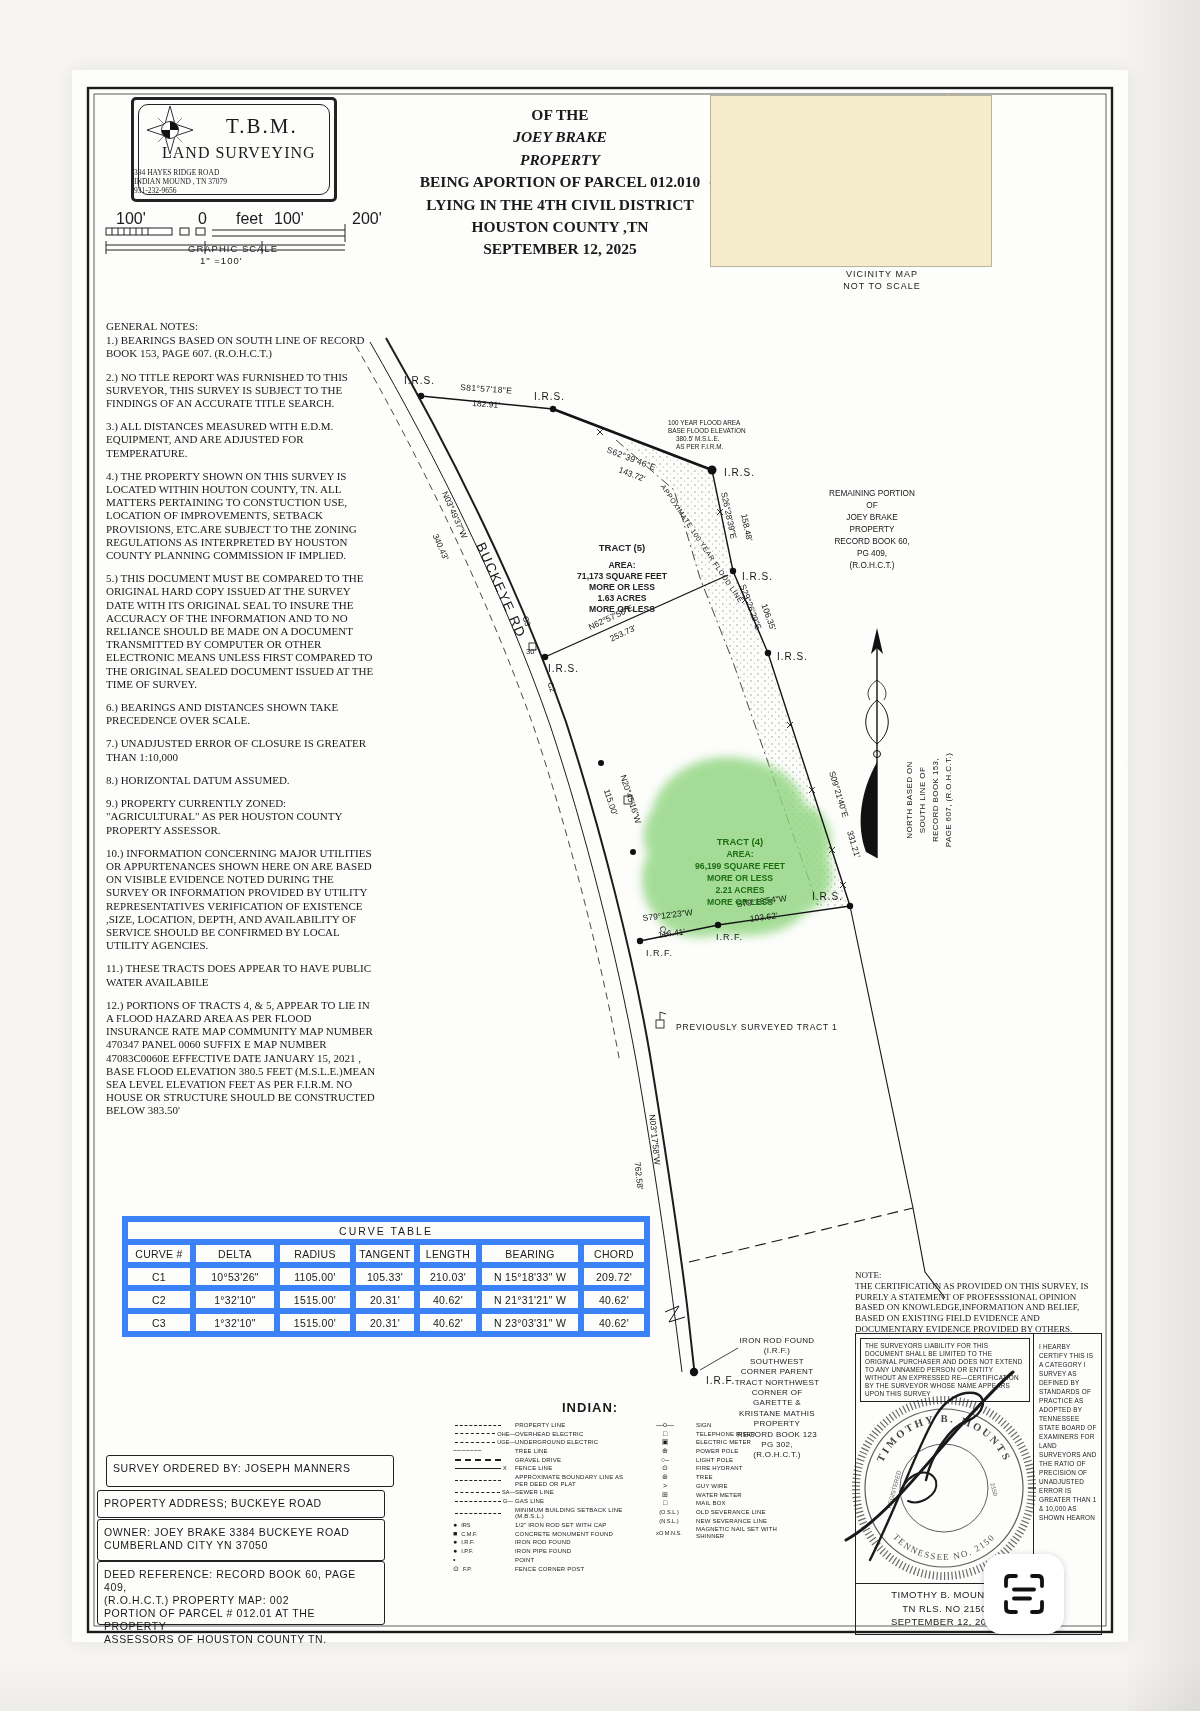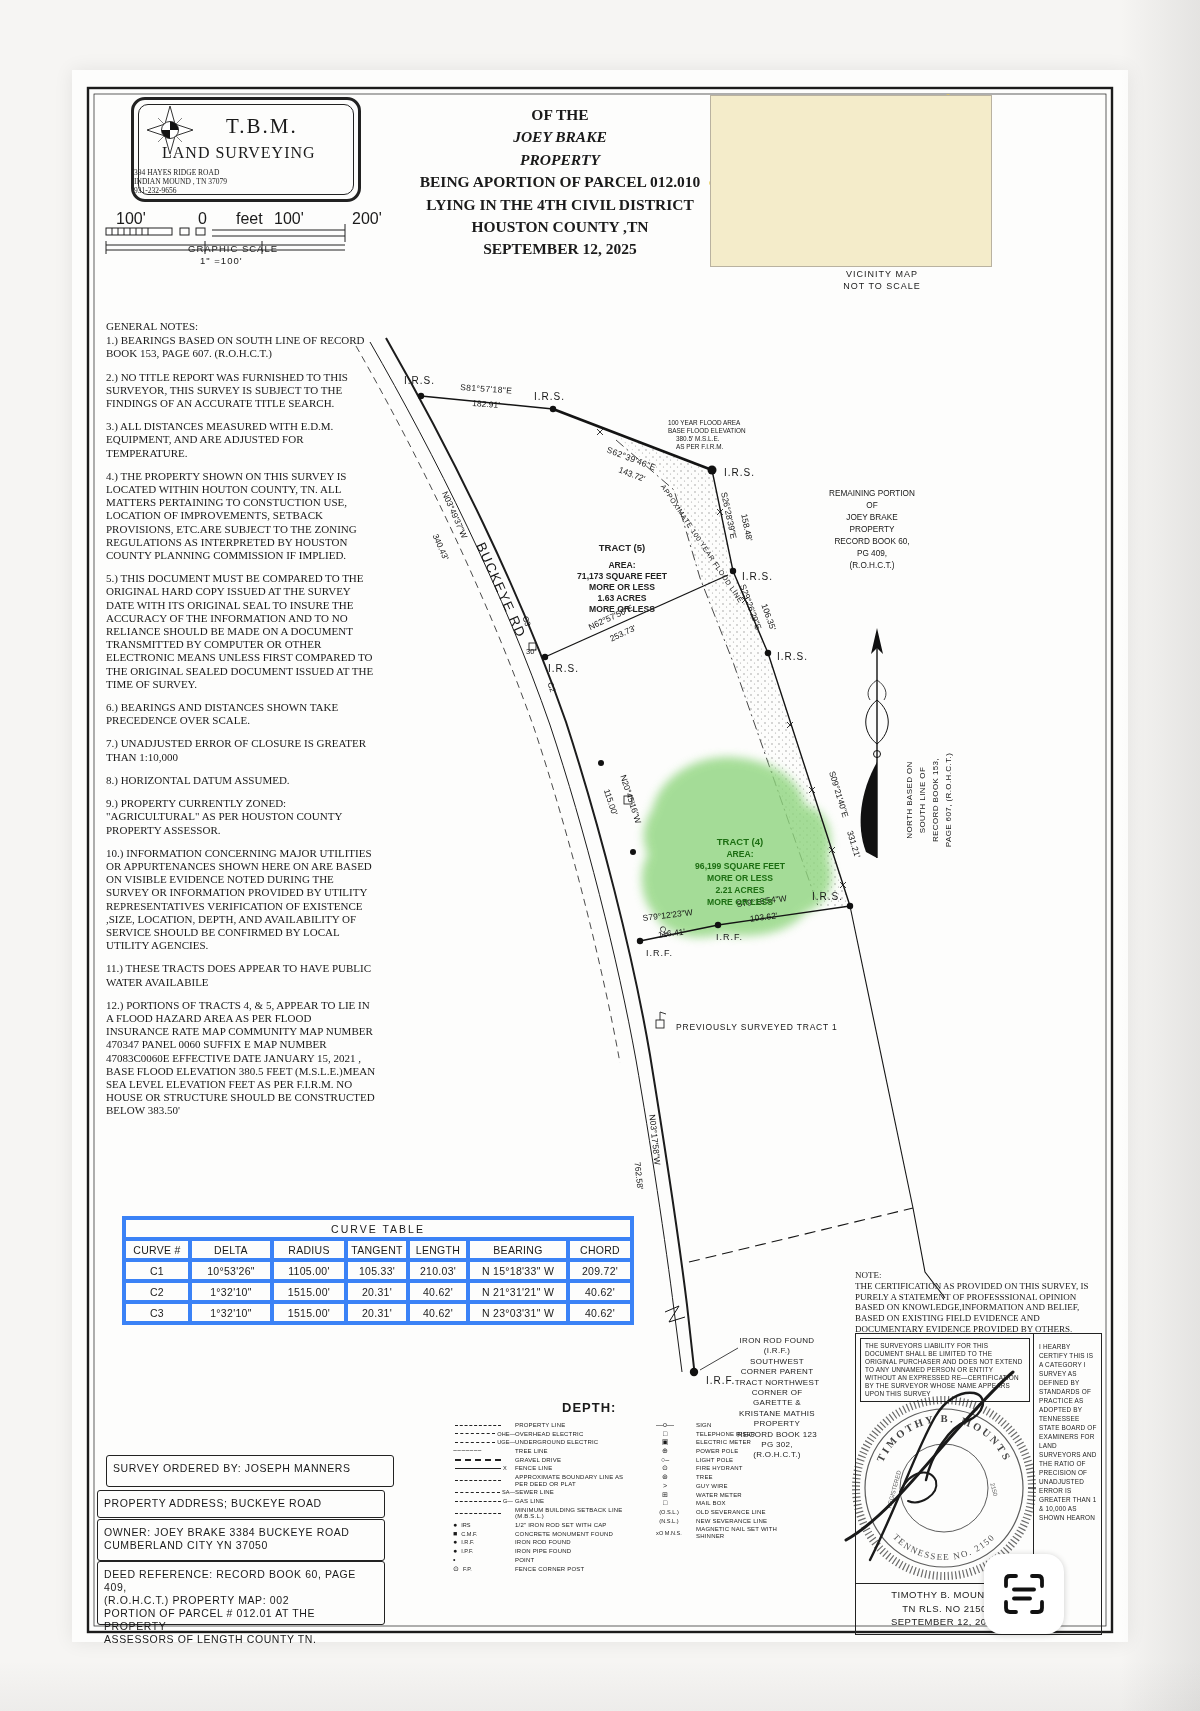--- a/index.html
+++ b/index.html
@@ -8,21 +8,21 @@
   .sheet{position:absolute;left:72px;top:70px;width:1056px;height:1572px;background:#fdfdfc;
          box-shadow:0 0 18px rgba(0,0,0,.08);}
   .shade-r{position:absolute;right:0;top:0;width:80px;height:100%;
            background:linear-gradient(to left,rgba(70,70,70,.10),rgba(0,0,0,0));pointer-events:none;z-index:9;}
   .shade-b{position:absolute;left:0;bottom:0;width:100%;height:50px;
            background:linear-gradient(to top,rgba(70,70,70,.05),rgba(0,0,0,0));pointer-events:none;z-index:9;}
   svg.draw{position:absolute;left:0;top:0;z-index:2;}
   .abs{position:absolute;z-index:3;}
 
   
-  .logo-box{left:131px;top:97px;width:200px;height:99px;border:3px solid #222;border-radius:14px;padding-left:24px;}
+  .logo-box{left:131px;top:97px;width:200px;height:99px;border:3px solid #222;border-radius:5px;}
   .logo-inner{position:absolute;left:4px;top:4px;right:4px;bottom:4px;border:1px solid #222;border-radius:10px;}
   .logo-name{position:absolute;left:92px;top:14px;font-family:"Liberation Serif",serif;font-size:21px;letter-spacing:2px;}
   .logo-line2{position:absolute;left:28px;top:44px;font-family:"Liberation Serif",serif;font-size:16px;letter-spacing:1px;}
   .logo-addr{position:absolute;left:0;top:68px;width:100%;text-align:left;font-family:"Liberation Serif",serif;
              font-size:7.5px;line-height:9px;}
 
   
   .scale-labels{left:114px;top:210px;width:260px;height:14px;font-size:16px;}
   .scale-labels span{position:absolute;top:0;}
   .sc0{left:2px;} .sc1{left:84px;} .sc2{left:122px;} .sc3{left:160px;} .sc4{left:238px;}
@@ -38,21 +38,21 @@
   .vicinity{left:710px;top:95px;width:280px;height:170px;background:#f4ecca;border:1px solid #b9b2a0;overflow:hidden;}
   .vic-cap{left:822px;top:268px;width:120px;text-align:center;font-size:9px;letter-spacing:1px;line-height:12px;}
 
   
   .notes{left:106px;top:320px;width:270px;font-family:"Liberation Serif",serif;font-size:11px;line-height:13.2px;}
   .notes p{margin:0 0 10px 0;}
   .notes .nh{margin-bottom:1px;}
 
   
   .ctable{left:122px;top:1216px;border-collapse:collapse;font-size:10.5px;letter-spacing:.3px;}
-  .ctable td,.ctable th{border:4px solid #3b82f6;text-align:center;padding:1px 2px;height:15px;font-weight:normal;}
+  .ctable td,.ctable th{border:6px solid #3b82f6;text-align:center;padding:1px 2px;height:15px;font-weight:normal;}
   .ct-title{letter-spacing:2px;}
   .cw0{width:58px;} .cw1{width:74px;} .cw2{width:66px;} .cw3{width:54px;} .cw4{width:52px;} .cw5{width:92px;} .cw6{width:56px;}
 
   
   .ibox{left:97px;width:274px;border:1.3px solid #222;border-radius:3px;background:#fdfdfc;
         font-size:10.5px;letter-spacing:.6px;padding:6px 6px;line-height:13px;}
   .ib1{top:1455px;height:18px;margin-left:9px;} .ib2{top:1490px;height:14px;} .ib3{top:1519px;height:28px;} .ib4{top:1561px;height:50px;}
 
   
   .lg-head{left:562px;top:1400px;font-size:13px;font-weight:bold;letter-spacing:1px;}
@@ -415,24 +415,24 @@
   <div class="abs ibox ib1">SURVEY ORDERED BY:  JOSEPH MANNERS</div>
   <div class="abs ibox ib2">PROPERTY ADDRESS; BUCKEYE ROAD</div>
   <div class="abs ibox ib3">
     <div>OWNER: JOEY BRAKE 3384 BUCKEYE ROAD</div>
     <div>CUMBERLAND CITY YN 37050</div>
   </div>
   <div class="abs ibox ib4">
     <div>DEED REFERENCE:  RECORD BOOK 60, PAGE 409,</div>
     <div>(R.O.H.C.T.) PROPERTY MAP:  002</div>
     <div>PORTION OF PARCEL # 012.01 AT THE PROPERTY</div>
-    <div>ASSESSORS OF LENGTH COUNTY TN.</div>
-  </div>
-
-  <div class="abs lg-head">DEPTH:</div>
+    <div>ASSESSORS OF HOUSTON COUNTY TN.</div>
+  </div>
+
+  <div class="abs lg-head">INDIAN:</div>
   <div class="abs lg-col lg-left">
 
       <div class="lg-row">
         <span class="lg-sym">
           <span class="lg-glyph"></span>
           <span class="lg-line ln-dash"></span>
           <span class="lg-tag"></span>
         </span>
         <span class="lg-label">PROPERTY LINE</span>
       </div>

